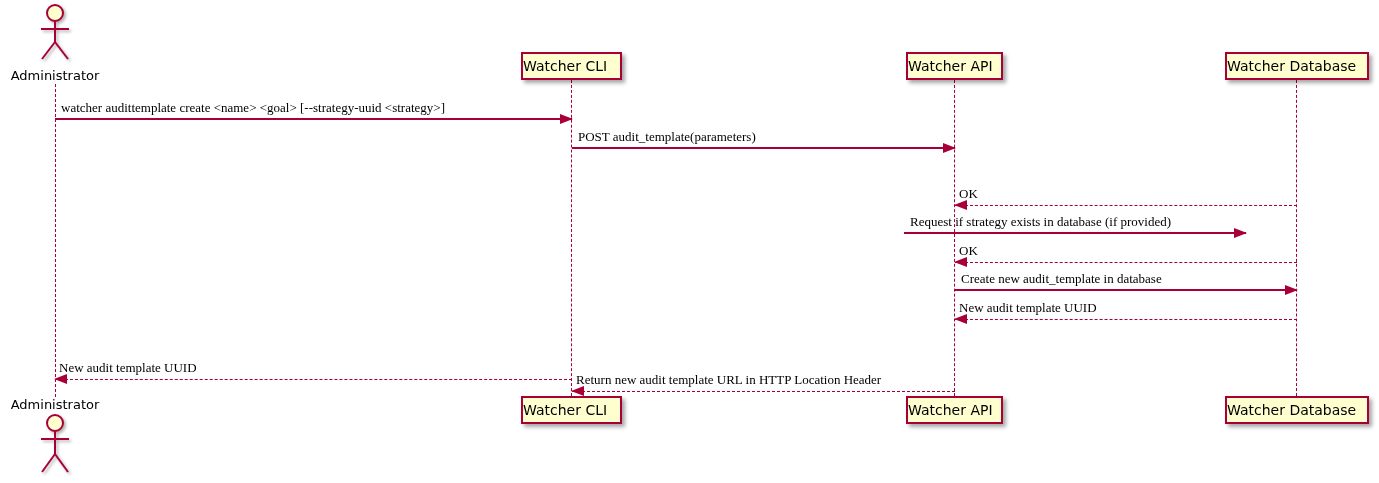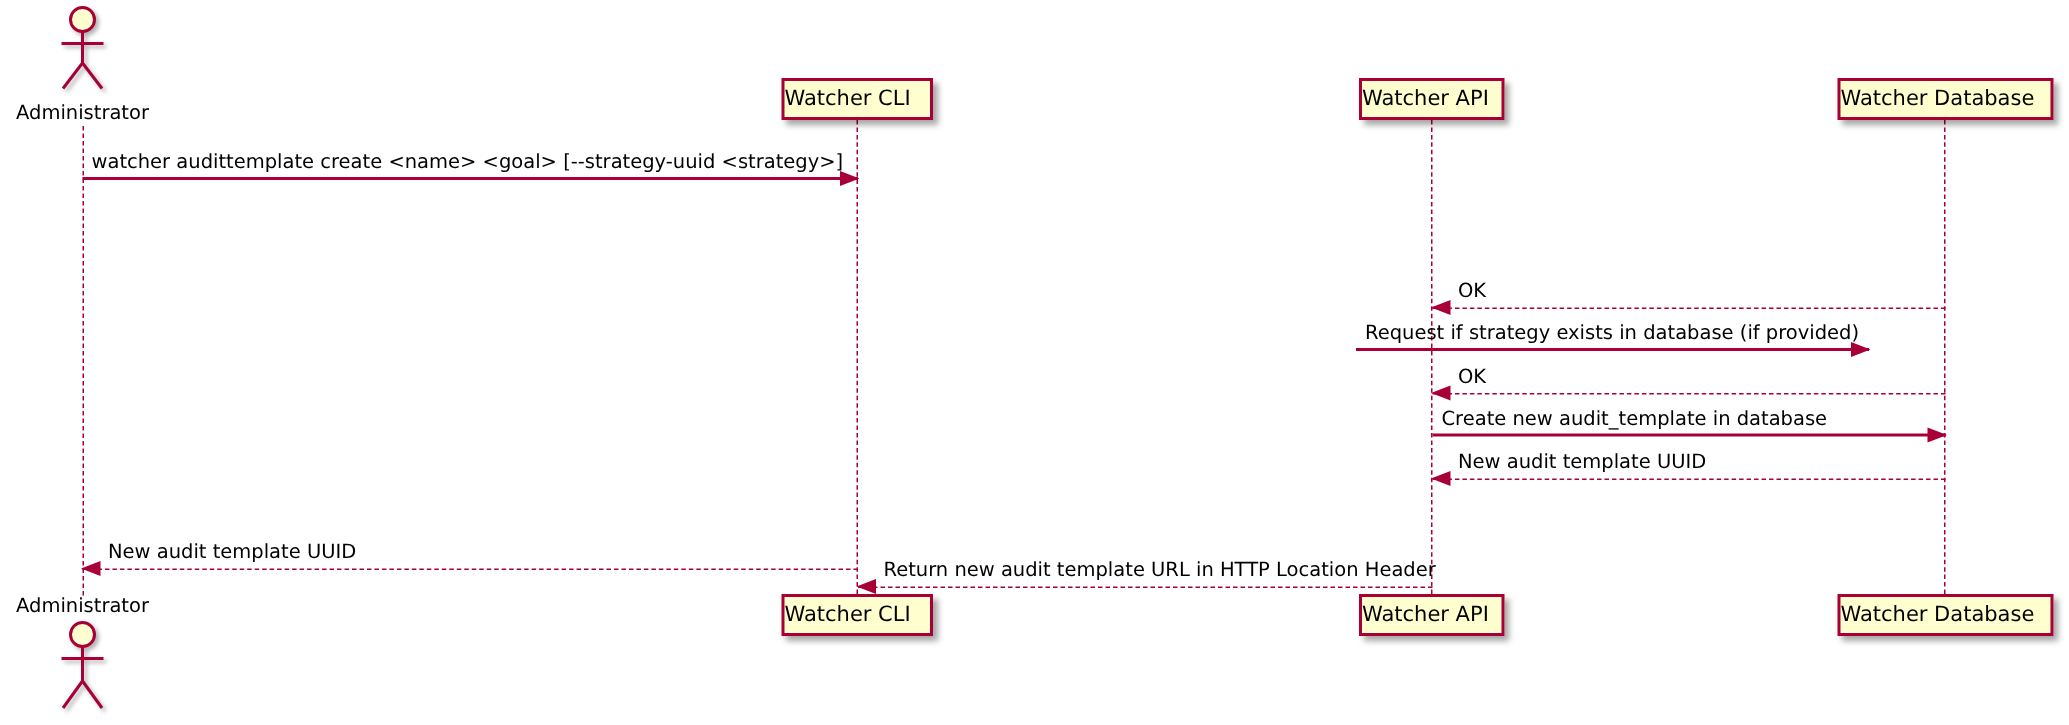--- a/index.html
+++ b/index.html
@@ -20,24 +20,24 @@
   }
 
   
   .lifeline{position:absolute;width:0;border-left:1px dashed var(--line);}
 
   
   .actor-svg{position:absolute;filter:drop-shadow(2px 2px 1.5px rgba(0,0,0,0.3));}
   .actor-label{position:absolute;width:110px;text-align:center;font-size:13px;white-space:nowrap;}
 
   
-  .msg{position:absolute;height:20px;}
+  .msg{position:absolute;height:20px;font-family:Liberation Serif, serif;}
   .msg .lbl{position:absolute;bottom:4px;font-size:13px;white-space:nowrap;color:var(--text);}
   .msg .lbl.off-r{left:6px;}
-  .msg .lbl.off-l{left:17px;}
+  .msg .lbl.off-l{left:4px;}
   .msg .line{position:absolute;left:0;right:0;bottom:0;height:0;}
   .msg .line.solid{border-top:2px solid var(--line);}
   .msg .line.dashed{border-top:1px dashed var(--line);}
   .head{position:absolute;width:0;height:0;top:-6px;}
   .head.right{right:-1px;border-left:13px solid var(--line);border-top:5px solid transparent;border-bottom:5px solid transparent;}
   .head.left{left:-1px;border-right:13px solid var(--line);border-top:5px solid transparent;border-bottom:5px solid transparent;}
 </style>
 </head>
 <body>
 
@@ -61,20 +61,26 @@
   <div class="pbox" style="left:906px;top:52px;width:97px;">Watcher API</div>
   <div class="pbox" style="left:1225px;top:52px;width:144px;">Watcher Database</div>
 
   <div class="msg" style="left:55px;top:100px;width:517px;">
     <div class="lbl off-r">watcher audittemplate create &lt;name&gt; &lt;goal&gt; [--strategy-uuid &lt;strategy&gt;]</div>
     <div class="line solid">
         <div class="head right"></div>
       </div>
   </div>
 
+  <div class="msg" style="left:572px;top:129px;width:383px;">
+    <div class="lbl off-r">POST audit_template(parameters)</div>
+    <div class="line solid">
+        <div class="head right"></div>
+      </div>
+  </div>
 
 
   <div class="msg" style="left:955px;top:186px;width:342px;">
     <div class="lbl off-l">OK</div>
     <div class="line dashed">
         <div class="head left"></div>
       </div>
   </div>
 
   <div class="msg" style="left:904px;top:214px;width:342px;">

